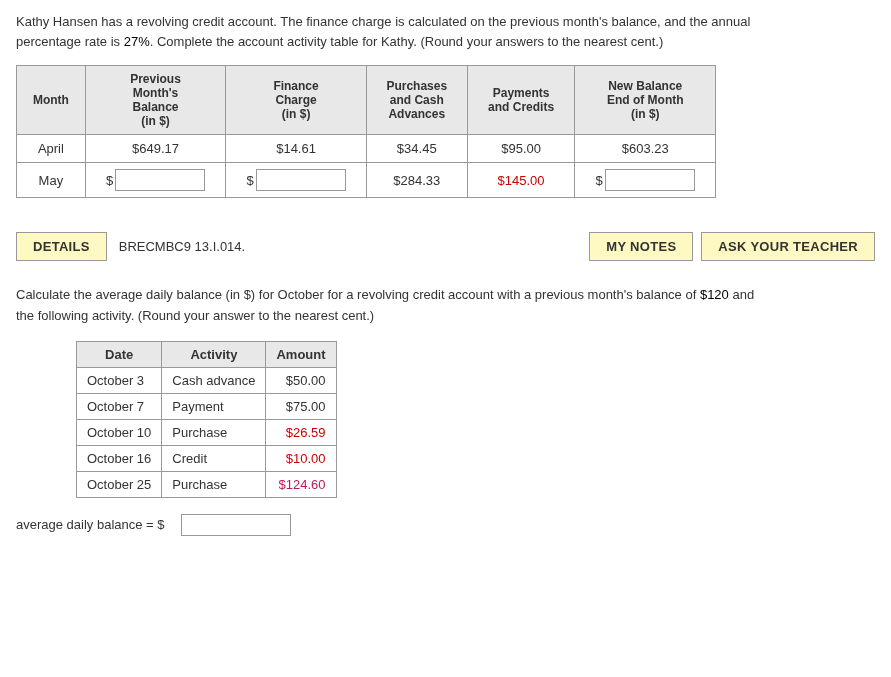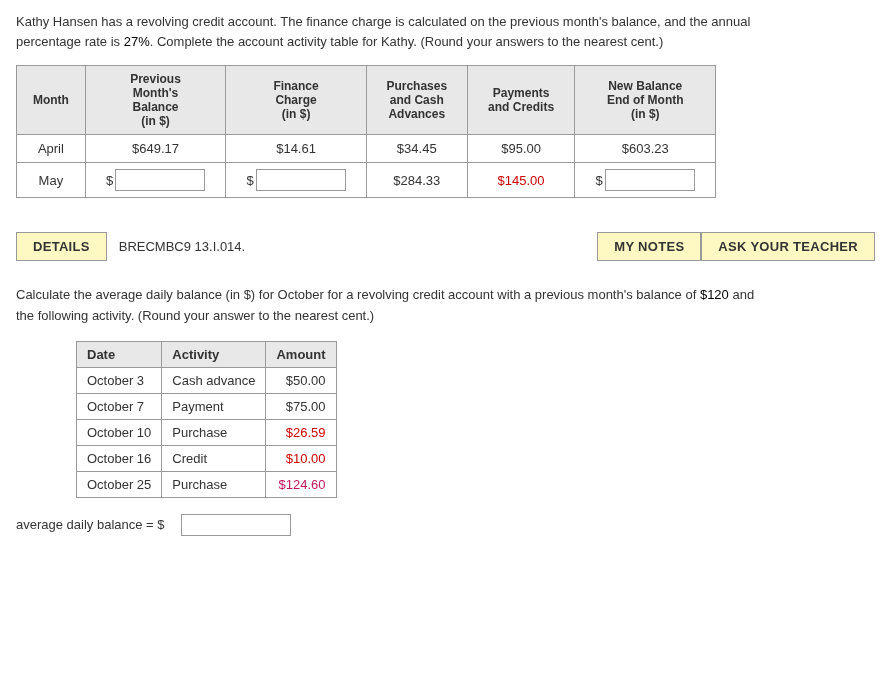--- a/index.html
+++ b/index.html
@@ -78,20 +78,21 @@
     .btn-details { color: #333; }
     .btn-mynotes { color: #333; }
     .btn-askteacher { color: #333; }
     .code-text {
       font-size: 13px;
       color: #333;
       flex: 1;
     }
     .buttons-right {
       display: flex;
+      gap: 8px;
     }
 
     
     .second-problem-text {
       font-size: 13px;
       line-height: 1.6;
       margin-bottom: 14px;
       max-width: 860px;
     }
 
@@ -103,20 +104,21 @@
     }
     .activity-table th, .activity-table td {
       border: 1px solid #999;
       padding: 5px 10px;
       font-size: 13px;
       text-align: left;
     }
     .activity-table th {
       background: #e8e8e8;
       font-weight: bold;
+      text-align: center;
     }
     .activity-table td:last-child {
       text-align: right;
     }
 
     .avg-balance-row {
       display: flex;
       align-items: center;
       gap: 16px;
       font-size: 13px;

